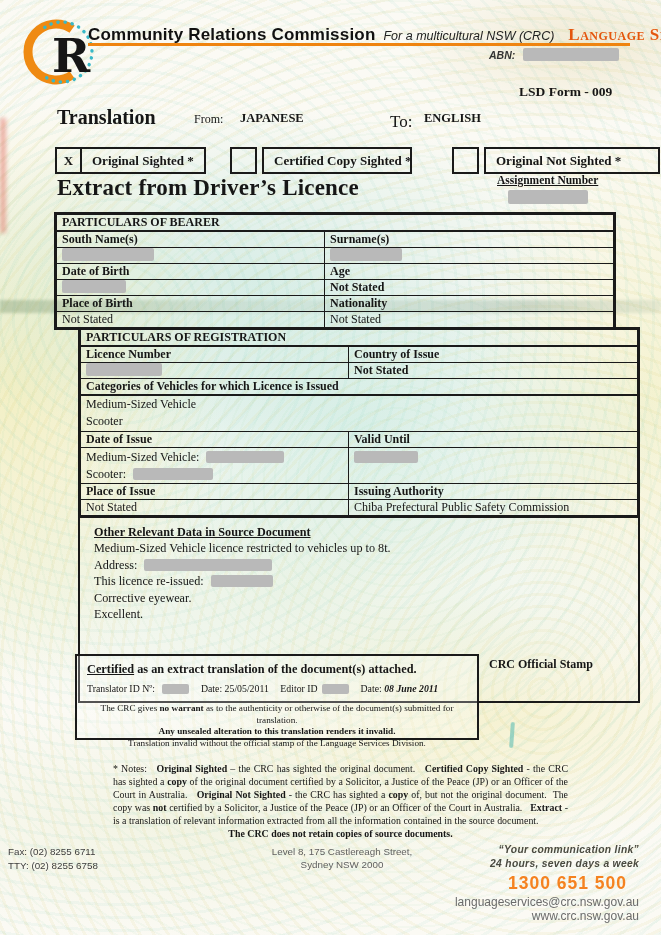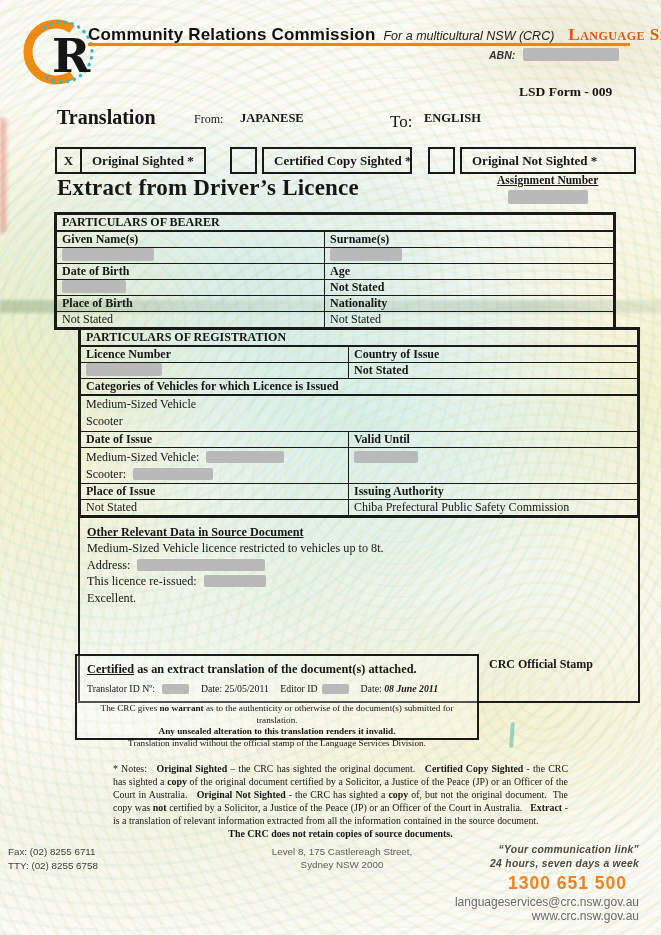--- a/index.html
+++ b/index.html
@@ -55,40 +55,40 @@
 
   
   .sight-row { left:55px; top:147px; display:flex; align-items:flex-start; }
   .sg { display:flex; }
   .sg .cb { width:27px; height:27px; border:2px solid #1a1a1a; font-weight:bold; font-size:13px;
             display:flex; align-items:center; justify-content:center; }
   .sg .lbl { height:27px; border:2px solid #1a1a1a; font-weight:bold; font-size:13px;
              display:flex; align-items:center; padding:8px 10px; white-space:nowrap; }
   .sg1 .lbl { margin-left:-2px; width:126px; }
   .sg2 { margin-left:24px; } .sg2 .lbl { margin-left:5px; width:150px; }
-  .sg3 { margin-left:16px; } .sg3 .lbl { margin-left:5px; width:176px; }
+  .sg3 { margin-left:40px; } .sg3 .lbl { margin-left:5px; width:176px; }
 
   
   .doc-title { left:57px; top:175px; font-size:23px; font-weight:bold; letter-spacing:0.2px; }
   .assign-l { left:497px; top:174px; font-size:11.5px; font-weight:bold; text-decoration:underline; }
   .assign-box { left:508px; top:190px; }
 
   
   table { border-collapse:collapse; width:557px; table-layout:fixed; }
   .tblwrap { left:54px; border:2px solid #1a1a1a; background:rgba(255,255,255,0.06); }
   td { border:1px solid #1a1a1a; font-size:12px; padding:0 5px; height:16px; line-height:15px; vertical-align:middle; }
   td.hd { font-weight:bold; }
   td.sec { font-weight:bold; border-bottom-width:2px; }
   col.c1 { width:268px; } col.c2 { width:289px; }
   .bearer-tbl { top:212px; }
   .reg-wrap { top:327px; height:376px;margin-left:24px; }
   .tall td { height:18px; }
   .multi td { height:36px; vertical-align:top; padding-top:1px; line-height:17px; }
 
-  .otherbox { border-top:2px solid #1a1a1a; padding:6px 7px 14px 7px; font-size:12.2px; line-height:16.5px; }
+  .otherbox { border-top:2px solid #1a1a1a; padding:6px 7px 14px 14px; font-size:12.2px; line-height:16.5px; }
   .otherbox .ot { font-weight:bold; text-decoration:underline; }
 
   
   .cert-box { left:75px; top:654px; width:404px; height:86px; border:2px solid #1a1a1a; padding:6px 10px 4px 10px; background:rgba(255,255,255,0.25); }
   .cert-line1 { font-size:12.3px; font-weight:bold; }
   .cert-line1 .u { text-decoration:underline; }
   .cert-ids { font-size:9.8px; margin-top:6px; white-space:nowrap; }
   .cert-ids .sp { margin-left:9px; }
   .cert-ids .dt { font-weight:bold; font-style:italic; }
   .fineprint { margin-top:9px; font-size:9.2px; line-height:11.5px; text-align:center; }
@@ -164,21 +164,21 @@
     <table>
       <colgroup>
           <col class="c1">
           <col class="c2">
         </colgroup>
       <tbody>
           <tr>
             <td class="sec" colspan="2">PARTICULARS OF BEARER</td>
           </tr>
       <tr>
-        <td class="hd">Given Name(s)</td>
+        <td class="hd">South Name(s)</td>
         <td class="hd">Surname(s)</td>
       </tr>
       <tr>
         <td><span class="redact" style="width:92px; height:13px;"></span></td>
         <td><span class="redact" style="width:72px; height:13px;"></span></td>
       </tr>
       <tr>
         <td class="hd">Date of Birth</td>
         <td class="hd">Age</td>
       </tr>
@@ -252,20 +252,21 @@
       <div class="ot">Other Relevant Data in Source Document</div>
       <div>Medium-Sized Vehicle licence restricted to vehicles up to 8t.</div>
       <div>
         <span>Address:</span>
         <span class="redact" style="width:128px; height:12px; margin-left:4px;"></span>
       </div>
       <div>
         <span>This licence re-issued:</span>
         <span class="redact" style="width:62px; height:12px; margin-left:4px;"></span>
       </div>
+      <div>Corrective eyewear.</div>
       <div>Excellent.</div>
     </div>
   </div>
 
   <div class="abs cert-box">
     <div class="cert-line1">
       <span class="u">Certified</span><span> as an extract translation of the document(s) attached.</span>
     </div>
     <div class="cert-ids">
       <span>Translator ID Nº:</span>

